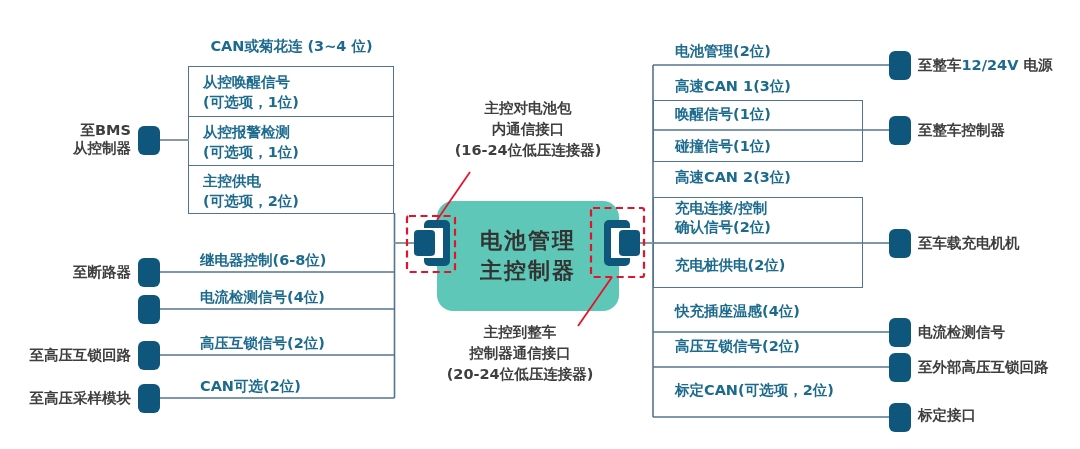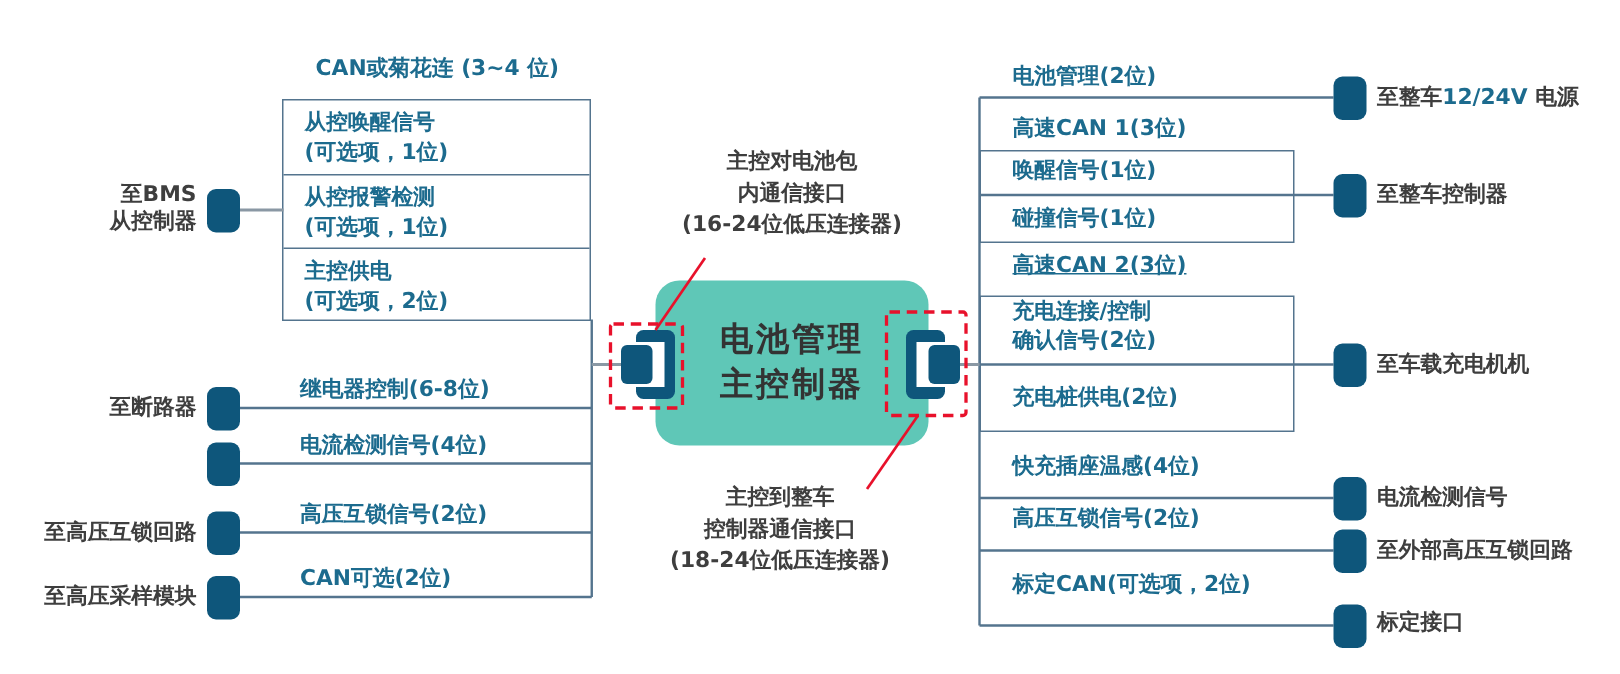--- a/index.html
+++ b/index.html
@@ -122,39 +122,39 @@
 
   <div class="abs lbl" style="left:200px;top:376px;">CAN可选(2位)</div>
   <div class="abs lbl r dark" style="left:10px;top:388px;width:121px;">至高压采样模块</div>
 
   <div class="abs note c" style="left:438px;top:98px;width:180px;font-weight:600;">
     <div>主控对电池包</div>
     <div>内通信接口</div>
     <div>(16-24位低压连接器)</div>
   </div>
 
-  <div class="abs green" style="left:437px;top:187px;width:182px;height:110px;">
+  <div class="abs green" style="left:437px;top:201px;width:182px;height:110px;">
     <div>电池管理</div>
     <div>主控制器</div>
   </div>
 
   <div class="abs note c" style="left:430px;top:322px;width:180px;font-weight:600;">
     <div>主控到整车</div>
     <div>控制器通信接口</div>
-    <div>(18-24位低压连接器)</div>
+    <div>(20-24位低压连接器)</div>
   </div>
 
   <div class="abs outline-box" style="left:653px;top:100px;width:210px;height:62px;"></div>
   <div class="abs outline-box" style="left:653px;top:197px;width:210px;height:91px;"></div>
 
   <div class="abs lbl" style="left:675px;top:41px;">电池管理(2位)</div>
   <div class="abs lbl" style="left:675px;top:76px;">高速CAN 1(3位)</div>
   <div class="abs lbl" style="left:675px;top:104px;">唤醒信号(1位)</div>
   <div class="abs lbl" style="left:675px;top:136px;">碰撞信号(1位)</div>
-  <div class="abs lbl" style="left:675px;top:167px;text-decoration:underline;">高速CAN 2(3位)</div>
+  <div class="abs lbl" style="left:675px;top:167px;">高速CAN 2(3位)</div>
   <div class="abs" style="left:675px;top:199px;line-height:19px;z-index:3;">
     <div>充电连接/控制</div>
     <div>确认信号(2位)</div>
   </div>
   <div class="abs lbl" style="left:675px;top:255px;">充电桩供电(2位)</div>
   <div class="abs lbl" style="left:675px;top:301px;">快充插座温感(4位)</div>
   <div class="abs lbl" style="left:675px;top:336px;">高压互锁信号(2位)</div>
   <div class="abs lbl" style="left:675px;top:380px;">标定CAN(可选项，2位)</div>
 
   <div class="abs lbl dark" style="left:918px;top:55px;"><span>至整车</span><span class="teal">12/24V</span><span> 电源</span></div>

